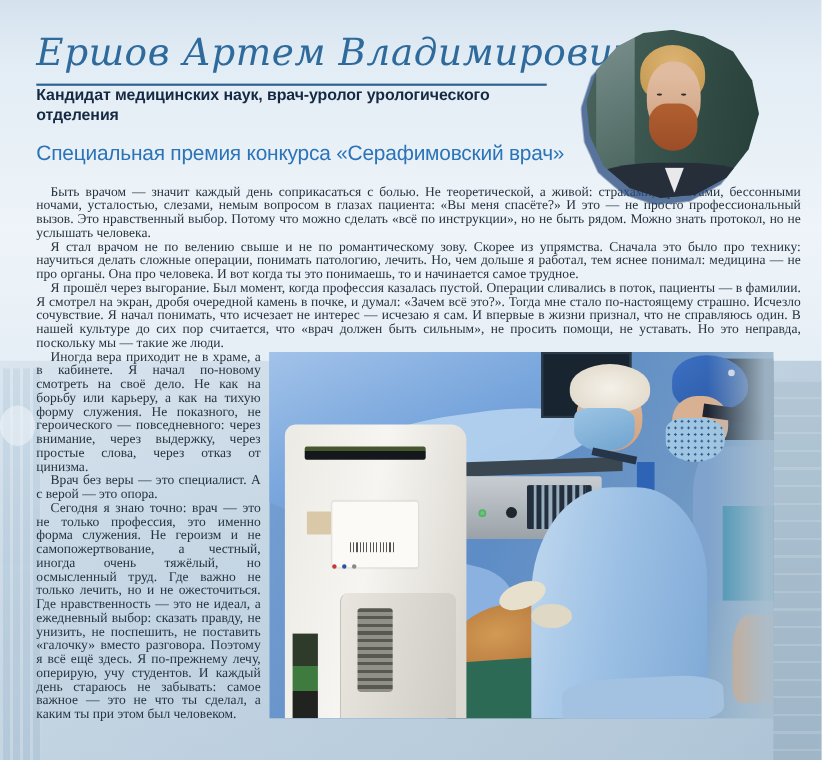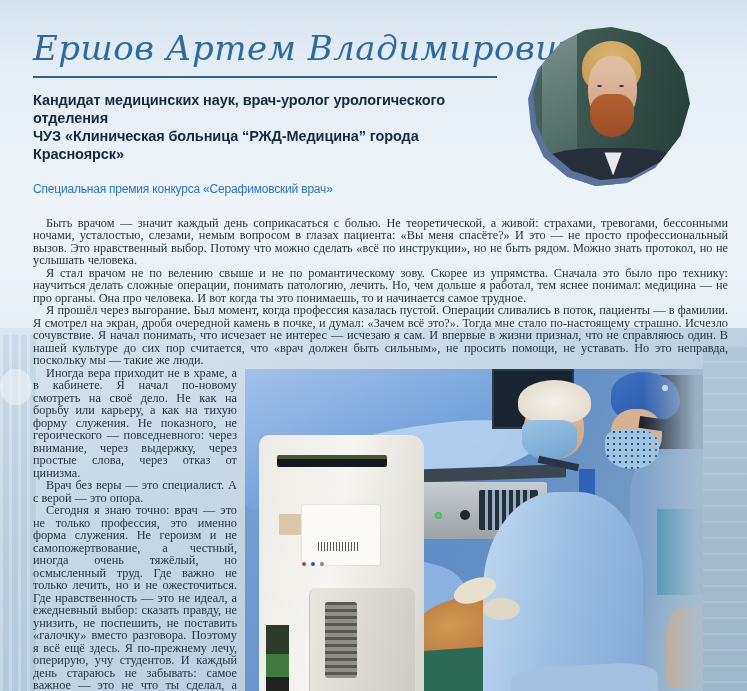--- a/index.html
+++ b/index.html
@@ -18,22 +18,22 @@
       linear-gradient(180deg,rgba(190,210,226,.5),rgba(150,178,200,.45));}
   .bg-rightstrip{position:absolute;right:0;top:345px;width:44px;height:346px;z-index:1;
     background:
       repeating-linear-gradient(180deg,rgba(255,255,255,.14) 0 2px,rgba(0,0,0,0) 2px 16px),
       linear-gradient(180deg,#b3c7d6 0%,#a6bccc 50%,#9fb6c8 100%);}
   
   .header{position:relative;z-index:2;padding:30px 0 0 33px;}
   .title{margin:0;font-family:"DejaVu Serif",serif;font-style:italic;font-weight:500;
     font-size:34px;line-height:1.08;color:#2e6a9c;letter-spacing:.5px;}
   .title-rule{width:464px;height:2px;background:#2e6291;margin-top:9px;}
-  .subtitle{margin-top:13px;font-weight:bold;font-size:14.5px;line-height:18px;color:#152a42;width:470px;letter-spacing:-.1px;}
-  .award{margin-top:15px;font-size:12px;line-height:22px;color:#2b74b8;letter-spacing:-.2px;}
+  .subtitle{font-weight:bold;font-size:14.5px;line-height:18px;color:#152a42;width:470px;letter-spacing:-.1px;}
+  .award{margin-top:15px;font-size:19px;line-height:22px;color:#2b74b8;letter-spacing:-.2px;}
   
   .portrait{position:absolute;left:533px;top:27px;width:157px;height:153px;z-index:3;
     filter:drop-shadow(-5px 6px 0 rgba(39,74,125,.75));}
   .badge-clip{position:absolute;inset:0;overflow:hidden;
     clip-path:polygon(50% 0%,68% 4%,85% 13%,96% 30%,100% 50%,94% 71%,81% 88%,63% 98%,43% 100%,25% 94%,10% 81%,2% 63%,0% 43%,6% 24%,18% 10%,33% 2%);
     background:linear-gradient(100deg,#4a645c 0%,#39554d 40%,#263e38 100%);}
   .p-window{position:absolute;left:6%;top:0;width:22%;height:100%;
     background:linear-gradient(180deg,rgba(200,214,218,.40),rgba(130,158,156,.12));}
   .p-hair{position:absolute;left:31%;top:9%;width:38%;height:34%;background:radial-gradient(circle at 50% 30%,#dcb373,#c79c54 80%);border-radius:50% 50% 42% 42%;}
   .p-face{position:absolute;left:35%;top:19%;width:31%;height:44%;background:linear-gradient(180deg,#e0bb9f 20%,#d0a283 90%);border-radius:46%;}
@@ -100,21 +100,20 @@
 <div class="page">
   <div class="bg-lower"></div>
   <div class="bg-building"></div>
   <div class="bg-rightstrip"></div>
 
   <div class="header">
     <h1 class="title">Ершов Артем Владимирович</h1>
     <div class="title-rule"></div>
     <div class="subtitle">
       <div>Кандидат медицинских наук, врач-уролог урологического отделения</div>
-      <div>ЧУЗ «Клиническая больница “РЖД-Медицина” города Красноярск»</div>
     </div>
     <div class="award">Специальная премия конкурса «Серафимовский врач»</div>
   </div>
 
   <div class="portrait">
     <div class="badge-clip">
       <div class="p-window"></div>
       <div class="p-body"></div>
       <div class="p-collar"></div>
       <div class="p-hair"></div>

